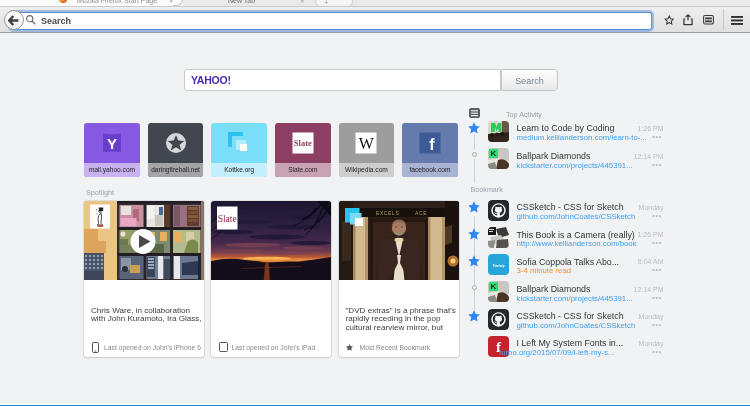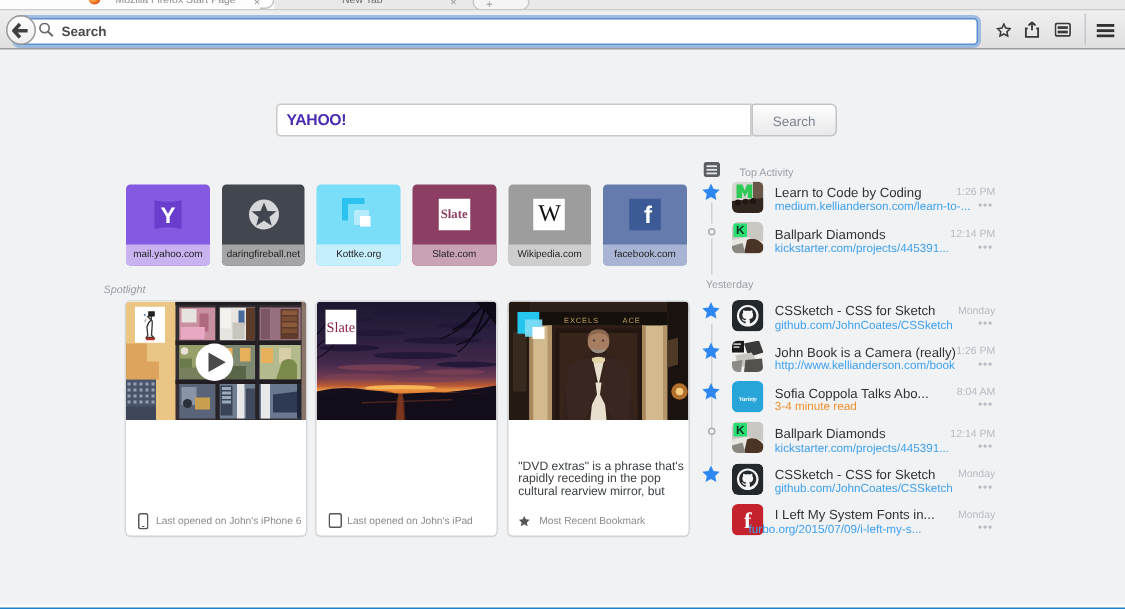--- a/index.html
+++ b/index.html
@@ -166,21 +166,21 @@
   <div class="lab" style="background:#cecece;">Wikipedia.com</div>
 </div>
 
 <div class="tile" style="left:402.2px; background:#657aad;">
   <div class="tileicon" style="width:21px; height:21px; background:#3c5a96;">
     <div style="font-family:'Liberation Sans',sans-serif; font-weight:bold; font-size:16px; color:#fff; text-align:center; line-height:23px; margin-left:4px;">f</div>
   </div>
   <div class="lab" style="background:#a9b4d4;">facebook.com</div>
 </div>
 
-<div class="seclabel" style="left:69px; top:188px;font-style:italic;">Spotlight</div>
+<div class="seclabel" style="left:86px; top:188px;">Spotlight</div>
 
 <div class="card" style="left:84px;">
   <div class="cardimg" id="c1img"><svg width="120" height="80" viewBox="0 0 120 80">
 <rect width="120" height="80" fill="#e9bd77"></rect>
 <rect x="0" y="0" width="33" height="80" fill="#eac584"></rect>
 <path d="M0 28 L14 28 L14 40 L22 40 L22 52 L0 52 Z" fill="#dca45c"></path>
 <rect x="0" y="52" width="20" height="28" fill="#4a5468"></rect>
 <rect x="1" y="54" width="2" height="2" fill="#93a0b5"></rect>
         <rect x="5" y="54" width="2" height="2" fill="#93a0b5"></rect>
         <rect x="9" y="54" width="2" height="2" fill="#93a0b5"></rect>
@@ -261,20 +261,21 @@
 <rect x="90" y="55" width="6" height="23" fill="#e8e8ea"></rect>
 <path d="M98 62 L114 60 L114 74 L98 74 Z" fill="#2e3a54"></path>
 <rect x="114" y="55" width="3" height="23" fill="#1e2636"></rect>
 </g>
 <rect x="60" y="2.5" width="2.5" height="77" fill="#262228"></rect>
 <rect x="86.5" y="2.5" width="2.5" height="77" fill="#262228"></rect>
 <rect x="117" y="0" width="3" height="80" fill="#8a7668"></rect>
 <circle cx="59" cy="40.5" r="12.5" fill="#fff"></circle>
 <path d="M55 34 L66.5 40.5 L55 47 Z" fill="#4a4a4a"></path>
 </svg></div>
+  <div class="cardbody">Chris Ware, in collaboration<br>with John Kuramoto, Ira Glass,</div>
   <svg style="position:absolute; left:8px; top:141px;" width="7" height="11" viewBox="0 0 7 11">
     <rect x="0.5" y="0.5" width="6" height="10" rx="1.3" fill="none" stroke="#555" stroke-width="1"></rect>
     <rect x="2.6" y="8.6" width="1.8" height="0.8" rx="0.4" fill="#555"></rect>
   </svg>
   <div class="foottxt" style="left:20px; top:143px;">Last opened on John's iPhone 6</div>
 </div>
 
 <div class="card" style="left:210.5px;">
   <div class="cardimg" id="c2img"><svg width="120" height="80" viewBox="0 0 120 80">
 <defs>
@@ -381,22 +382,22 @@
   </svg>
   <div class="foottxt" style="left:21px; top:143px;">Most Recent Bookmark</div>
 </div>
 
 <svg class="abs" style="left:469px; top:108px;" width="11" height="10" viewBox="0 0 11 10">
   <rect x="0" y="0" width="11" height="10" rx="2" fill="#5a5f66"></rect>
   <rect x="2" y="2.2" width="7" height="1.2" fill="#e8e8e8"></rect>
   <rect x="2" y="4.6" width="7" height="1.2" fill="#e8e8e8"></rect>
   <rect x="2" y="7" width="7" height="1.2" fill="#e8e8e8"></rect>
 </svg>
-<div class="seclabel" style="left:493px; top:109.5px;">Top Activity</div>
-<div class="seclabel" style="left:470.5px; top:185px;">Yesterday</div>
+<div class="seclabel" style="left:506px; top:109.5px;">Top Activity</div>
+<div class="seclabel" style="left:470.5px; top:185px;">Bookmark</div>
 
 <div id="activity">
 <div class="tline" style="top:134.5px; height:14.800000000000011px;"></div>
 <div class="tline" style="top:158.8px; height:24.69999999999999px;"></div>
 <div class="tline" style="top:215.5px; height:94.0px;"></div>
 <div class="thumb" style="top:120.60000000000001px;"><svg width="21" height="21" viewBox="0 0 21 21">
 <rect width="21" height="21" fill="#d9d7d2"></rect>
 <rect x="14" y="0" width="7" height="21" fill="#6a5748"></rect>
 <path d="M0 13 L21 11 L21 21 L0 21 Z" fill="#30261f"></path>
 <circle cx="4" cy="14" r="2" fill="#1d1510"></circle>
@@ -442,21 +443,21 @@
 <rect x="1" y="2" width="5" height="0.8" fill="#fff"></rect>
         <rect x="1" y="4" width="4" height="0.8" fill="#fff"></rect>
 <path d="M8 2 L18 0 L21 8 L11 11 Z" fill="#3a3a3a"></path>
 <path d="M2 10 L13 8 L17 14 L5 18 Z" fill="#c9c6c0"></path>
 <path d="M9 13 L20 12 L21 21 L8 21 Z" fill="#55524e"></path>
 <path d="M0 14 L7 13 L6 21 L0 21 Z" fill="#8f8c88"></path>
 </svg></div>
 <svg class="tstar" style="top:228.2px;" width="12" height="12" viewBox="0 0 12 12">
       <path d="M6 0.3 L7.7 4 L11.8 4.5 L8.8 7.3 L9.6 11.4 L6 9.4 L2.4 11.4 L3.2 7.3 L0.2 4.5 L4.3 4 Z" fill="#2e87f0"></path>
     </svg>
-<div class="itemtitle" style="left:516.5px; top:229.6px;">John Book is a Camera (really)</div>
+<div class="itemtitle" style="left:516.5px; top:229.6px;">This Book is a Camera (really)</div>
 <div class="itemlink" style="left:516.5px; top:239.2px;">http://www.kellianderson.com/book</div>
 <div class="itemtime" style="left:623.5px; top:231.1px;">1:26 PM</div>
 <div class="itemdots" style="left:652px; top:238.1px;">•••</div>
 <div class="thumb" style="top:254.20000000000002px;"><svg width="21" height="21" viewBox="0 0 21 21">
 <rect width="21" height="21" rx="2" fill="#27a5d9"></rect>
 <text x="10.5" y="13" font-size="4.2" font-style="italic" font-weight="bold" fill="#fff" text-anchor="middle" font-family="Liberation Serif">Variety</text>
 </svg></div>
 <svg class="tstar" style="top:255.4px;" width="12" height="12" viewBox="0 0 12 12">
       <path d="M6 0.3 L7.7 4 L11.8 4.5 L8.8 7.3 L9.6 11.4 L6 9.4 L2.4 11.4 L3.2 7.3 L0.2 4.5 L4.3 4 Z" fill="#2e87f0"></path>
     </svg>

